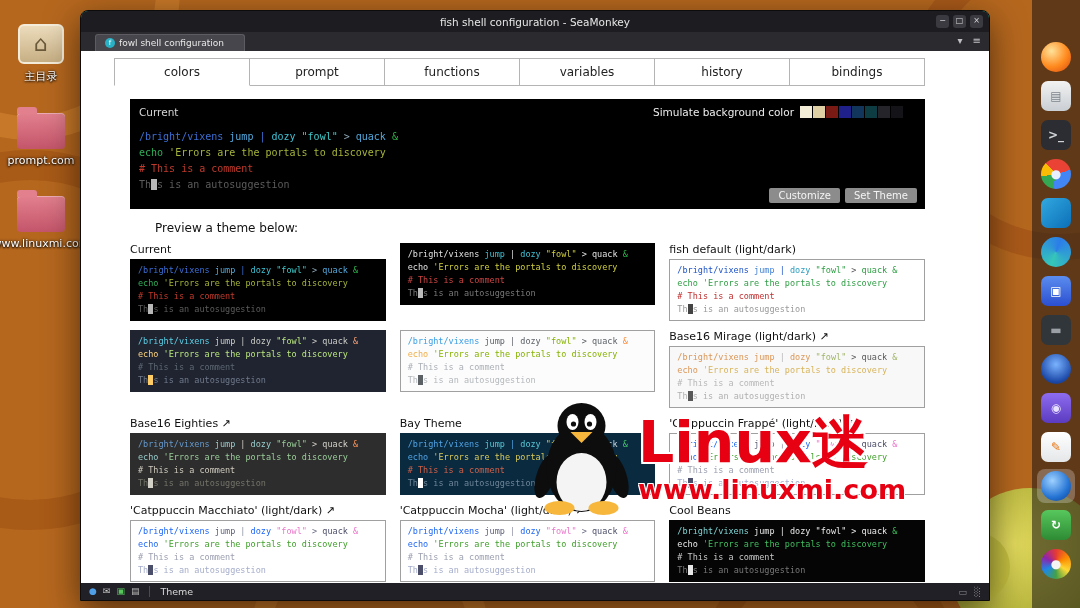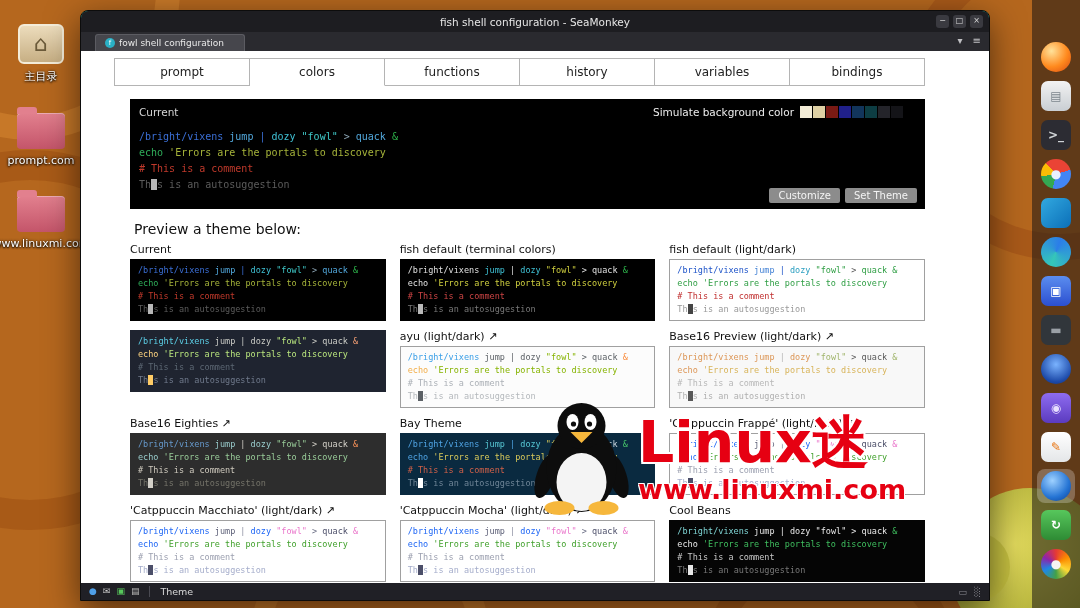--- a/index.html
+++ b/index.html
@@ -59,21 +59,21 @@
   .term-label{color:#d6d6d6;font-size:10.5px;}
   .sim{display:flex;align-items:center;gap:6px;}
   .sim-label{color:#ececec;font-size:10.5px;text-align:right;}
   .swatches{display:flex;gap:1px;}
   .sw{width:12px;height:12px;display:inline-block;cursor:default;}
   .term-sample{margin-top:11px;font-family:"DejaVu Sans Mono",monospace;font-size:10px;}
   .term-sample .tline{line-height:16px;white-space:pre;}
   .term-btns{position:absolute;right:8px;bottom:6px;display:flex;gap:5px;}
   .term-btn{background:#8c8c8c;color:#f4f4f4;font-size:10px;padding:2px 9px;border-radius:2px;cursor:default;}
 
-  .preview-label{margin:12px 0 0 53px;font-size:14px;color:#111;height:14px;}
+  .preview-label{margin:12px 0 0 74px;font-size:12px;color:#111;height:14px;}
   .grid{margin:8px 0 0 49px;width:795px;display:grid;grid-template-columns:1fr 1fr 1fr;
         column-gap:14px;row-gap:9px;}
   .card-title{font-size:11px;color:#111;margin-bottom:3px;white-space:nowrap;overflow:hidden;}
   .card-box{height:62px;padding:4px 7px;font-family:"DejaVu Sans Mono",monospace;font-size:8.5px;overflow:hidden;}
   .card-box .tline{line-height:13px;white-space:pre;}
 
   .statusbar{height:17px;background:#202026;flex:none;display:flex;align-items:center;padding:0 8px;gap:6px;}
   .sb-comps{display:flex;gap:6px;align-items:center;}
   .sb-icon{font-size:9px;line-height:1;cursor:default;}
   .sb-div{width:1px;height:11px;background:#4a4a52;margin:0 4px;}
@@ -143,25 +143,25 @@
         <span class="label">fowl shell configuration</span>
       </div>
       <div class="tabbar-right">
         <span>▾</span>
         <span>≡</span>
       </div>
     </div>
 
     <div class="content">
       <div class="navtabs">
+          <div class="navtab active">colors</div>
           <div class="navtab">prompt</div>
-          <div class="navtab active">colors</div>
           <div class="navtab">functions</div>
+          <div class="navtab">variables</div>
           <div class="navtab">history</div>
-          <div class="navtab">variables</div>
           <div class="navtab">bindings</div>
         </div>
 
       <div class="term">
         <div class="term-head">
           <span class="term-label">Current</span>
           <span class="sim">
             <span class="sim-label">Simulate background color</span>
             <span class="swatches">
                 <span class="sw" style="background: rgb(243, 236, 215);"></span>
@@ -193,21 +193,20 @@
           <div class="card">
             <div class="card-title">Current</div>
             <div class="card-box" style="background: rgb(0, 0, 0); border: 1px solid rgb(0, 0, 0);">
               <div class="tline"><span style="color: rgb(59, 111, 214);">/bright/vixens</span><span style="color: rgb(82, 168, 220);"> jump</span><span style="color: rgb(59, 111, 214);"> | </span><span style="color: rgb(63, 192, 212);">dozy</span><span style="color: rgb(63, 201, 201);"> "fowl"</span><span style="color: rgb(143, 168, 184);"> &gt;</span><span style="color: rgb(82, 168, 220);"> quack</span><span style="color: rgb(45, 179, 74);"> &amp;</span></div>
               <div class="tline"><span style="color: rgb(47, 174, 90);">echo</span><span style="color: rgb(166, 180, 58);"> 'Errors are the portals to discovery</span></div>
               <div class="tline"><span style="color: rgb(192, 57, 43);"># This is a comment</span></div>
               <div class="tline"><span style="color: rgb(92, 92, 92);">Th</span><span style="color: transparent; background: rgb(184, 184, 184);">i</span><span style="color: rgb(92, 92, 92);">s is an autosuggestion</span></div>
             </div>
           </div>
           <div class="card">
-            <div class="card-title">fish default (terminal colors)</div>
             <div class="card-box" style="background: rgb(0, 0, 0); border: 1px solid rgb(0, 0, 0);">
               <div class="tline"><span style="color: rgb(224, 224, 224);">/bright/vixens</span><span style="color: rgb(63, 192, 212);"> jump</span><span style="color: rgb(224, 224, 224);"> | </span><span style="color: rgb(63, 192, 212);">dozy</span><span style="color: rgb(207, 207, 63);"> "fowl"</span><span style="color: rgb(224, 224, 224);"> &gt;</span><span style="color: rgb(224, 224, 224);"> quack</span><span style="color: rgb(45, 179, 74);"> &amp;</span></div>
               <div class="tline"><span style="color: rgb(224, 224, 224);">echo</span><span style="color: rgb(207, 207, 63);"> 'Errors are the portals to discovery</span></div>
               <div class="tline"><span style="color: rgb(204, 68, 68);"># This is a comment</span></div>
               <div class="tline"><span style="color: rgb(120, 120, 120);">Th</span><span style="color: transparent; background: rgb(187, 187, 187);">i</span><span style="color: rgb(120, 120, 120);">s is an autosuggestion</span></div>
             </div>
           </div>
           <div class="card">
             <div class="card-title">fish default (light/dark)</div>
             <div class="card-box" style="background: rgb(255, 255, 255); border: 1px solid rgb(160, 160, 160);">
@@ -219,30 +218,29 @@
           </div>
           <div class="card">
             <div class="card-box" style="background: rgb(31, 36, 48); border: 1px solid rgb(31, 36, 48);">
               <div class="tline"><span style="color: rgb(92, 207, 230);">/bright/vixens</span><span style="color: rgb(203, 204, 198);"> jump</span><span style="color: rgb(203, 204, 198);"> | </span><span style="color: rgb(203, 204, 198);">dozy</span><span style="color: rgb(186, 230, 126);"> "fowl"</span><span style="color: rgb(203, 204, 198);"> &gt;</span><span style="color: rgb(203, 204, 198);"> quack</span><span style="color: rgb(242, 158, 116);"> &amp;</span></div>
               <div class="tline"><span style="color: rgb(255, 213, 128);">echo</span><span style="color: rgb(186, 230, 126);"> 'Errors are the portals to discovery</span></div>
               <div class="tline"><span style="color: rgb(92, 103, 115);"># This is a comment</span></div>
               <div class="tline"><span style="color: rgb(112, 122, 140);">Th</span><span style="color: transparent; background: rgb(255, 204, 102);">i</span><span style="color: rgb(112, 122, 140);">s is an autosuggestion</span></div>
             </div>
           </div>
           <div class="card">
-            <div class="card-title">ayu (light/dark) ↗</div>
             <div class="card-box" style="background: rgb(252, 252, 252); border: 1px solid rgb(160, 160, 160);">
               <div class="tline"><span style="color: rgb(57, 158, 230);">/bright/vixens</span><span style="color: rgb(92, 97, 102);"> jump</span><span style="color: rgb(92, 97, 102);"> | </span><span style="color: rgb(92, 97, 102);">dozy</span><span style="color: rgb(134, 179, 0);"> "fowl"</span><span style="color: rgb(92, 97, 102);"> &gt;</span><span style="color: rgb(92, 97, 102);"> quack</span><span style="color: rgb(250, 141, 62);"> &amp;</span></div>
               <div class="tline"><span style="color: rgb(242, 174, 73);">echo</span><span style="color: rgb(134, 179, 0);"> 'Errors are the portals to discovery</span></div>
               <div class="tline"><span style="color: rgb(171, 176, 182);"># This is a comment</span></div>
               <div class="tline"><span style="color: rgb(180, 184, 188);">Th</span><span style="color: transparent; background: rgb(92, 97, 102);">i</span><span style="color: rgb(180, 184, 188);">s is an autosuggestion</span></div>
             </div>
           </div>
           <div class="card">
-            <div class="card-title">Base16 Preview (light/dark) ↗</div>
+            <div class="card-title">Base16 Mirage (light/dark) ↗</div>
             <div class="card-box" style="background: rgb(248, 248, 248); border: 1px solid rgb(160, 160, 160);">
               <div class="tline"><span style="color: rgb(220, 150, 86);">/bright/vixens</span><span style="color: rgb(220, 150, 86);"> jump</span><span style="color: rgb(184, 184, 184);"> | </span><span style="color: rgb(220, 150, 86);">dozy</span><span style="color: rgb(161, 181, 108);"> "fowl"</span><span style="color: rgb(88, 88, 88);"> &gt;</span><span style="color: rgb(88, 88, 88);"> quack</span><span style="color: rgb(161, 181, 108);"> &amp;</span></div>
               <div class="tline"><span style="color: rgb(220, 150, 86);">echo</span><span style="color: rgb(216, 180, 90);"> 'Errors are the portals to discovery</span></div>
               <div class="tline"><span style="color: rgb(184, 184, 184);"># This is a comment</span></div>
               <div class="tline"><span style="color: rgb(176, 176, 176);">Th</span><span style="color: transparent; background: rgb(88, 88, 88);">i</span><span style="color: rgb(176, 176, 176);">s is an autosuggestion</span></div>
             </div>
           </div>
           <div class="card">
             <div class="card-title">Base16 Eighties ↗</div>
             <div class="card-box" style="background: rgb(45, 45, 45); border: 1px solid rgb(45, 45, 45);">

